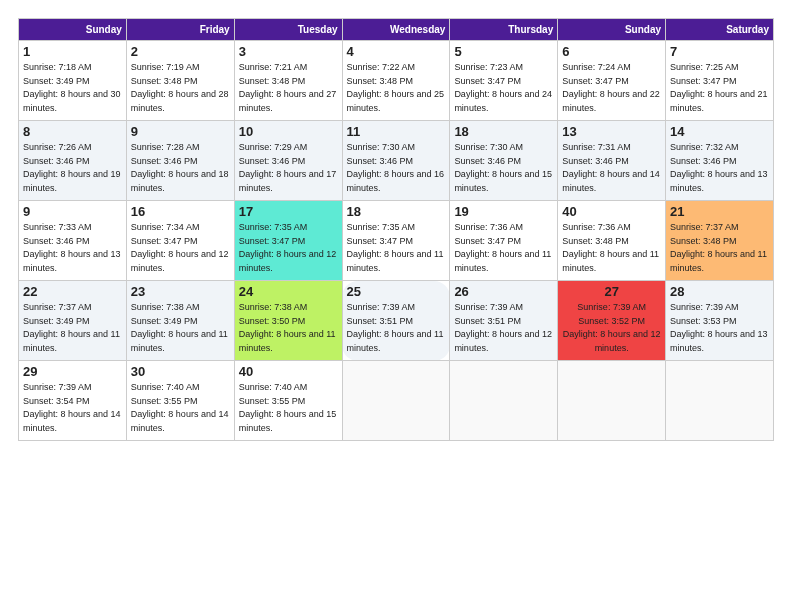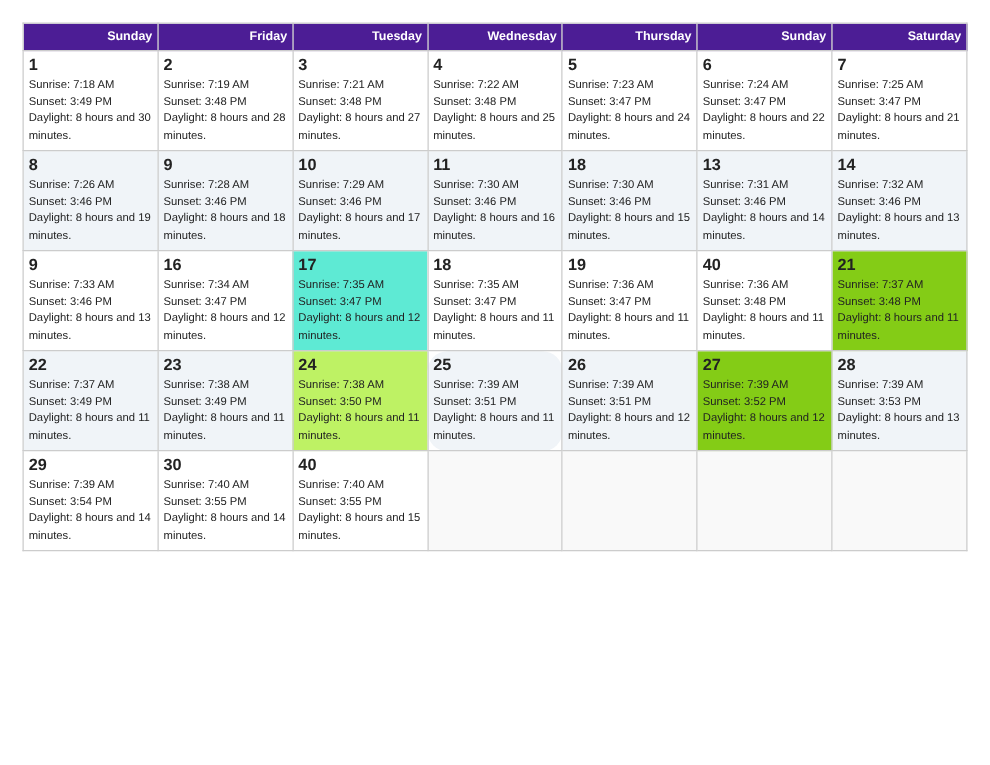--- a/index.html
+++ b/index.html
@@ -181,21 +181,21 @@
         <span class="cell-info">Sunrise: 7:35 AM<br>Sunset: 3:47 PM<br>Daylight: 8 hours and 11 minutes.</span>
       </td>
           <td style="background: rgb(255, 255, 255);">
         <span class="cell-day">19</span>
         <span class="cell-info">Sunrise: 7:36 AM<br>Sunset: 3:47 PM<br>Daylight: 8 hours and 11 minutes.</span>
       </td>
           <td style="background: rgb(255, 255, 255);">
         <span class="cell-day">40</span>
         <span class="cell-info">Sunrise: 7:36 AM<br>Sunset: 3:48 PM<br>Daylight: 8 hours and 11 minutes.</span>
       </td>
-          <td style="background: #84cc16; margin-left: 28px;">
+          <td style="background: #fdba74; margin-left: 28px;">
         <span class="cell-day">21</span>
         <span class="cell-info">Sunrise: 7:37 AM<br>Sunset: 3:48 PM<br>Daylight: 8 hours and 11 minutes.</span>
       </td>
         </tr>
         <tr>
           <td style="background: rgb(240, 244, 248);">
         <span class="cell-day">22</span>
         <span class="cell-info">Sunrise: 7:37 AM<br>Sunset: 3:49 PM<br>Daylight: 8 hours and 11 minutes.</span>
       </td>
           <td style="background: rgb(240, 244, 248);">
@@ -207,21 +207,21 @@
         <span class="cell-info">Sunrise: 7:38 AM<br>Sunset: 3:50 PM<br>Daylight: 8 hours and 11 minutes.</span>
       </td>
           <td style="background: rgb(240, 244, 248); border-radius: 16px;">
         <span class="cell-day">25</span>
         <span class="cell-info">Sunrise: 7:39 AM<br>Sunset: 3:51 PM<br>Daylight: 8 hours and 11 minutes.</span>
       </td>
           <td style="background: rgb(240, 244, 248);">
         <span class="cell-day">26</span>
         <span class="cell-info">Sunrise: 7:39 AM<br>Sunset: 3:51 PM<br>Daylight: 8 hours and 12 minutes.</span>
       </td>
-          <td style="background: #84cc16;">
+          <td style="background: #ef4444; text-align: center;">
         <span class="cell-day">27</span>
         <span class="cell-info">Sunrise: 7:39 AM<br>Sunset: 3:52 PM<br>Daylight: 8 hours and 12 minutes.</span>
       </td>
           <td style="background: rgb(240, 244, 248);">
         <span class="cell-day">28</span>
         <span class="cell-info">Sunrise: 7:39 AM<br>Sunset: 3:53 PM<br>Daylight: 8 hours and 13 minutes.</span>
       </td>
         </tr>
         <tr>
           <td style="background: rgb(255, 255, 255);">

